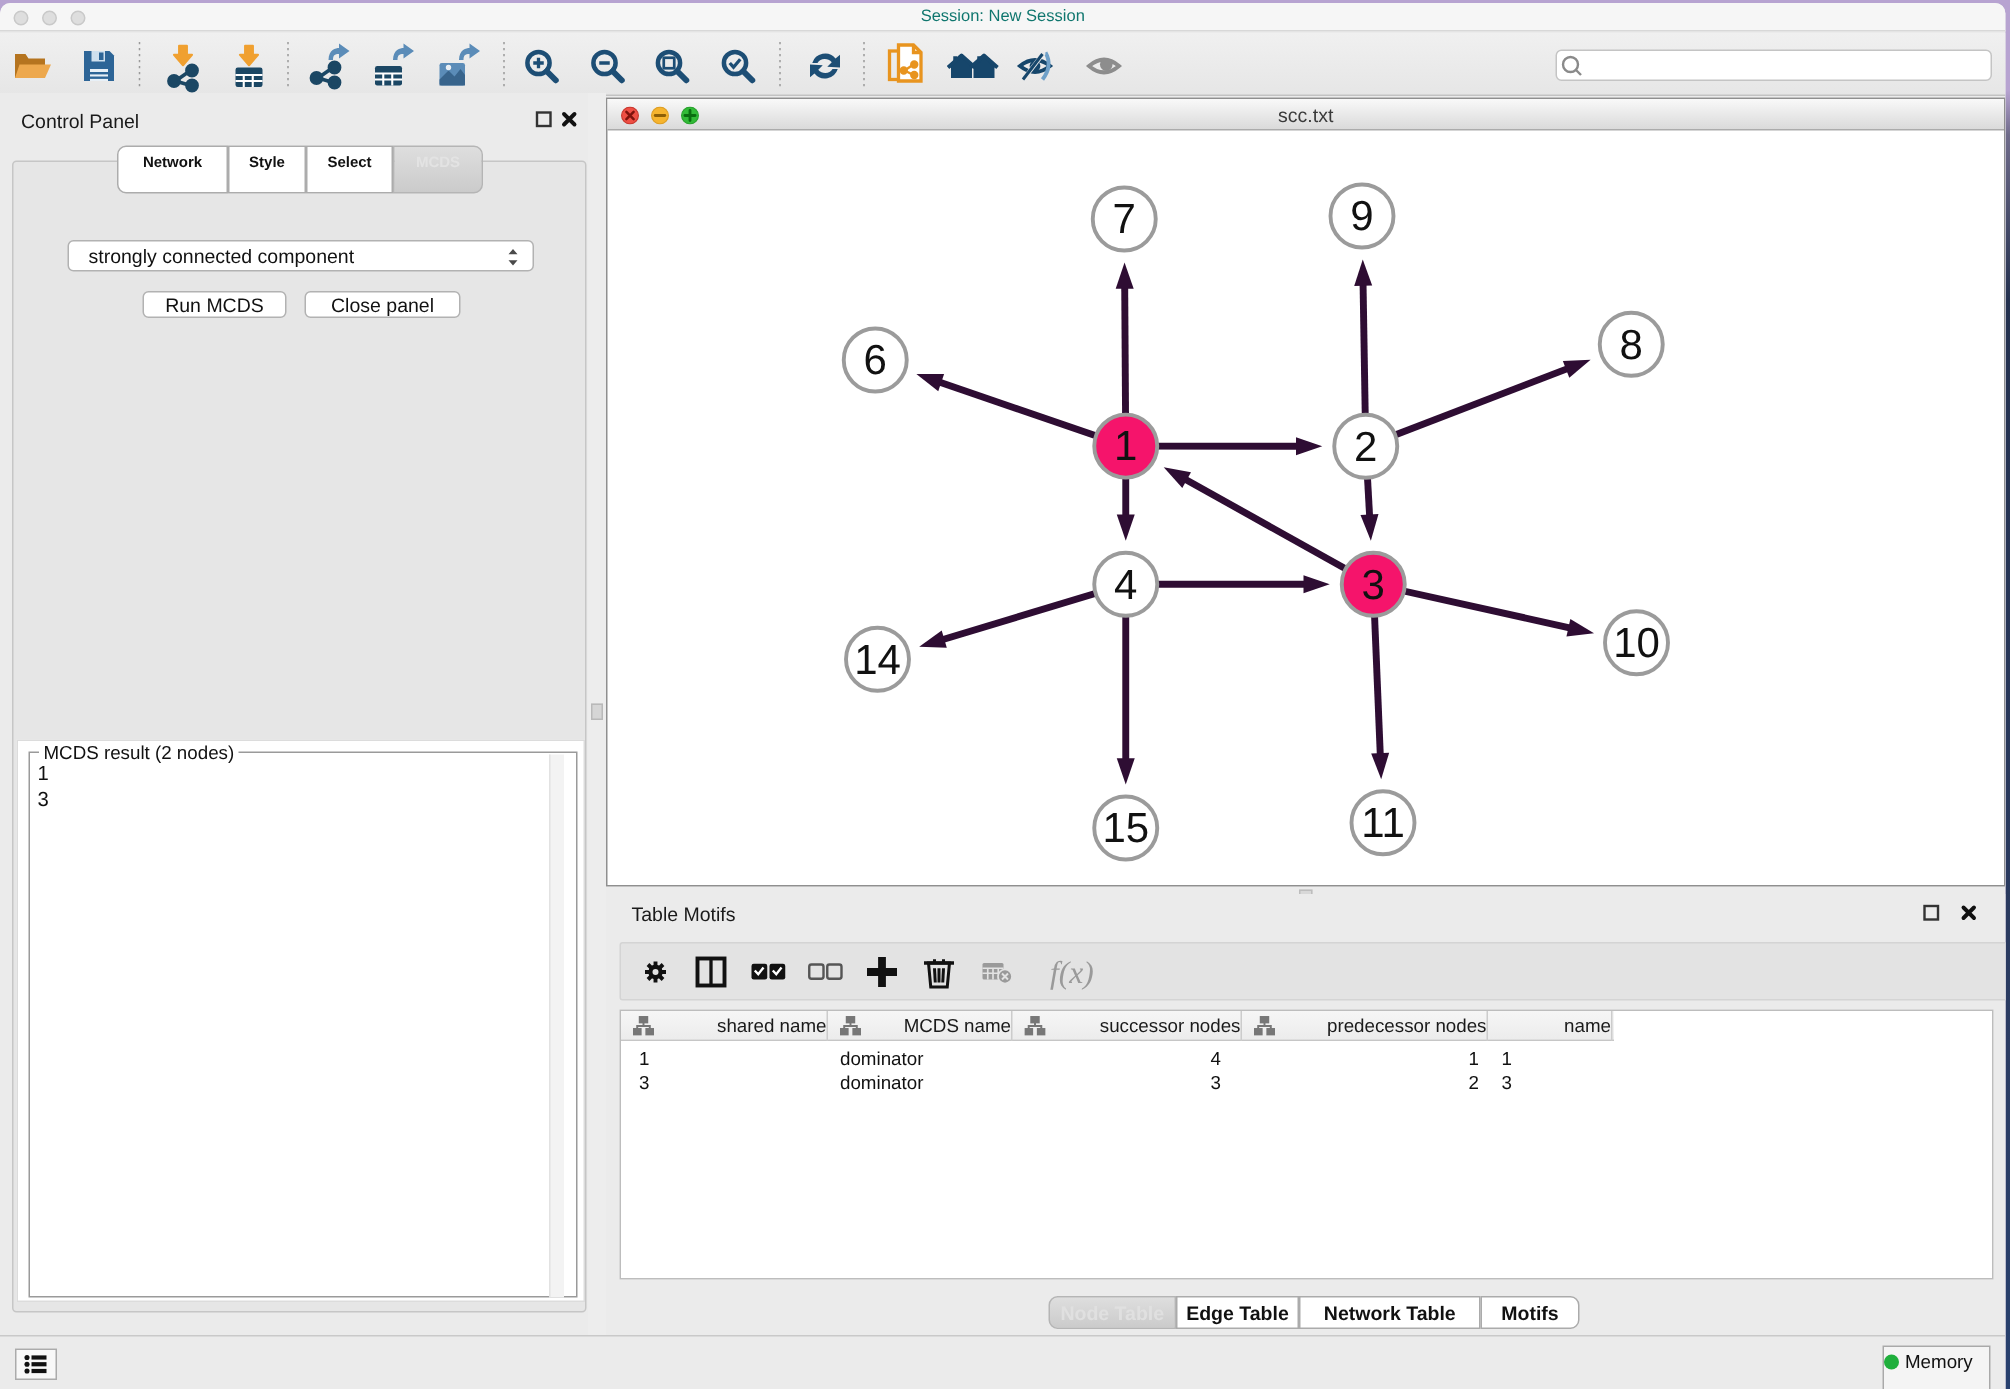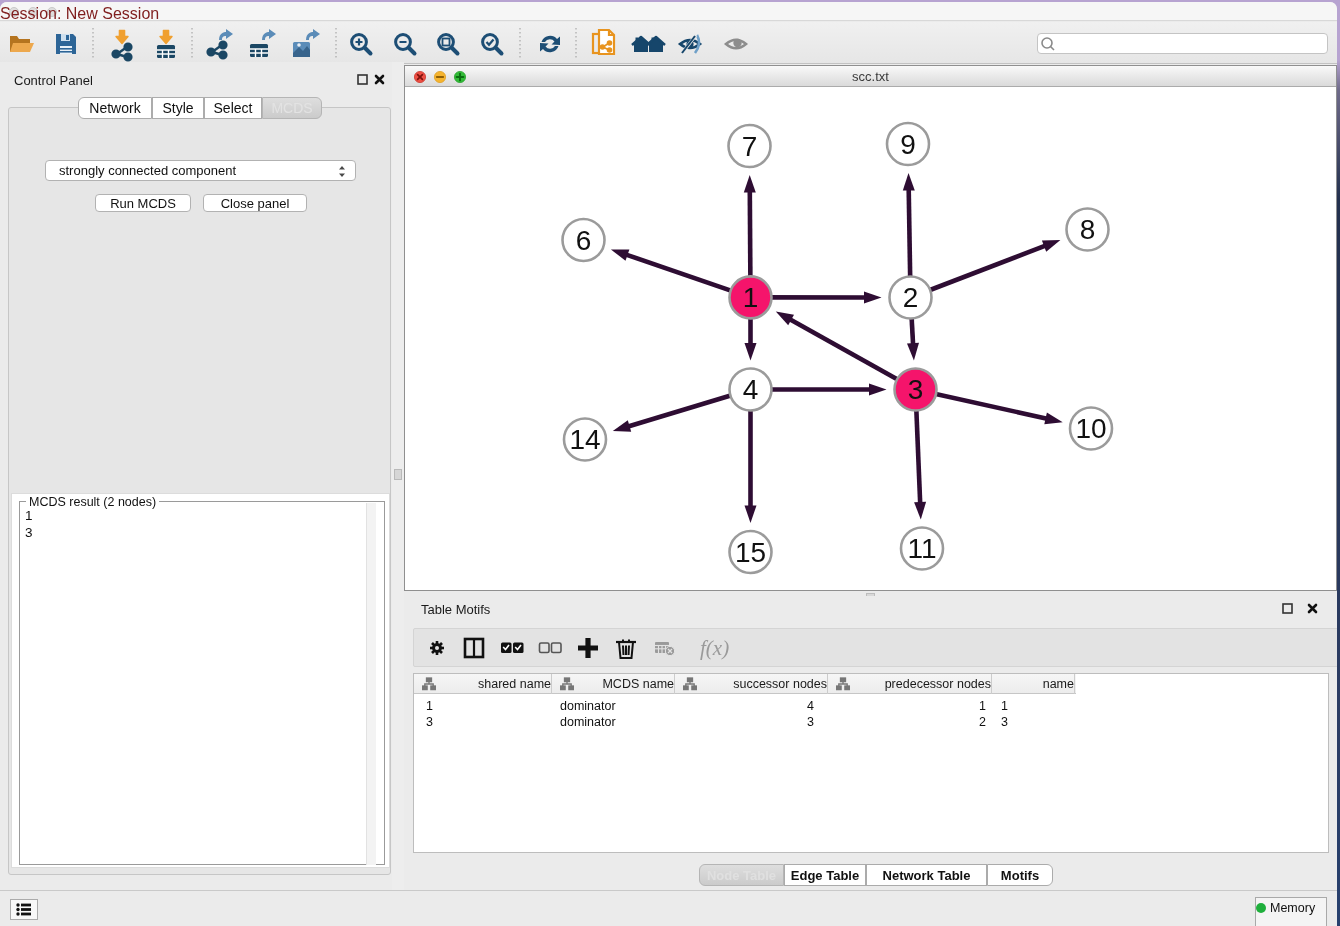--- a/index.html
+++ b/index.html
@@ -1,27 +1,27 @@
 <!DOCTYPE html>
 <html><head><meta charset="utf-8"><style>
 *{margin:0;padding:0;box-sizing:border-box}
 html,body{width:1340px;height:926px;overflow:hidden}
 body{font-family:"Liberation Sans",sans-serif;background:#b7a3d1;position:relative}
 .abs{position:absolute}
 #win{position:absolute;left:0;top:2px;right:3px;bottom:0;background:#ebebeb;border-radius:7px 7px 0 0;overflow:hidden}
 #rightstrip{position:absolute;right:0;top:0;width:3px;height:926px;background:linear-gradient(#b7a3d1 0 60px,#6f6b8a 90px,#23304e 200px,#2b3c63 700px,#27406e)}
 #titlebar{position:absolute;left:0;top:0;width:100%;height:19px;background:#f6f6f6;border-bottom:1px solid #d8d8d8}
-#titlebar .title{position:absolute;left:0;right:0;top:3px;font-size:16px;color:#7f1d1d}
+#titlebar .title{position:absolute;left:0;right:0;top:3px;text-align:center;font-size:11px;color:#0f766e}
 .tl{position:absolute;top:5px;width:10px;height:10px;border-radius:50%;background:#dedede;border:1px solid #c9c9c9}
 #toolbar{position:absolute;left:0;top:20px;width:100%;height:42px;background:linear-gradient(#f0f0f0,#e6e6e6);border-bottom:1px solid #c2c2c2}
 #searchbox{position:absolute;left:1037px;top:11px;width:291px;height:21px;background:#fff;border:1px solid #c4c4c4;border-radius:4px}
 
 #cp{position:absolute;left:0;top:60px;width:392px;height:830px;background:#ebebeb}
 #cp .hdr{position:absolute;left:14px;top:11px;font-size:13px;color:#1a1a1a}
-.tab{position:absolute;top:35px;height:22px;border:1px solid #acacac;background:#fff;font-size:14px;font-weight:400;color:#111;text-align:center;line-height:21px}
+.tab{position:absolute;top:35px;height:32px;border:1px solid #acacac;background:#fff;font-size:10px;font-weight:700;color:#111;text-align:center;line-height:21px}
 .tabsel{background:linear-gradient(#dedede,#cbcbcb);color:#e3e3e3;border-radius:0 6px 6px 0;border:1px solid #b5b5b5;text-shadow:none}
 #cppane{position:absolute;left:8px;top:45px;width:383px;height:768px;background:#e6e6e6;border:1px solid #c6c6c6;border-radius:3px}
 #cpwhite{position:absolute;left:2px;top:385px;width:379px;height:375px;background:#fff;border:1px solid #dcdcdc}
 .fs{position:absolute;left:7px;top:7px;width:366px;height:364px;border:1px solid #9a9a9a}
 .fslegend{position:absolute;left:6px;top:-7px;background:#fff;padding:0 3px;font-size:12.5px;color:#111}
 #optlabel{position:absolute;left:0;width:100%;top:30px;text-align:center;font-size:13px;color:#111}
 #dropdown{position:absolute;left:36px;top:52px;width:311px;height:21px;background:#fff;border:1px solid #b2b2b2;border-radius:4px;font-size:13px;color:#111;line-height:19px;padding-left:13px}
 .btn{position:absolute;top:86px;height:18px;background:#fff;border:1px solid #b2b2b2;border-radius:4px;font-size:13px;color:#111;text-align:center;line-height:17px}
 
 #vsplit{position:absolute;left:392px;top:60px;width:12px;height:830px;background:#ededed}

